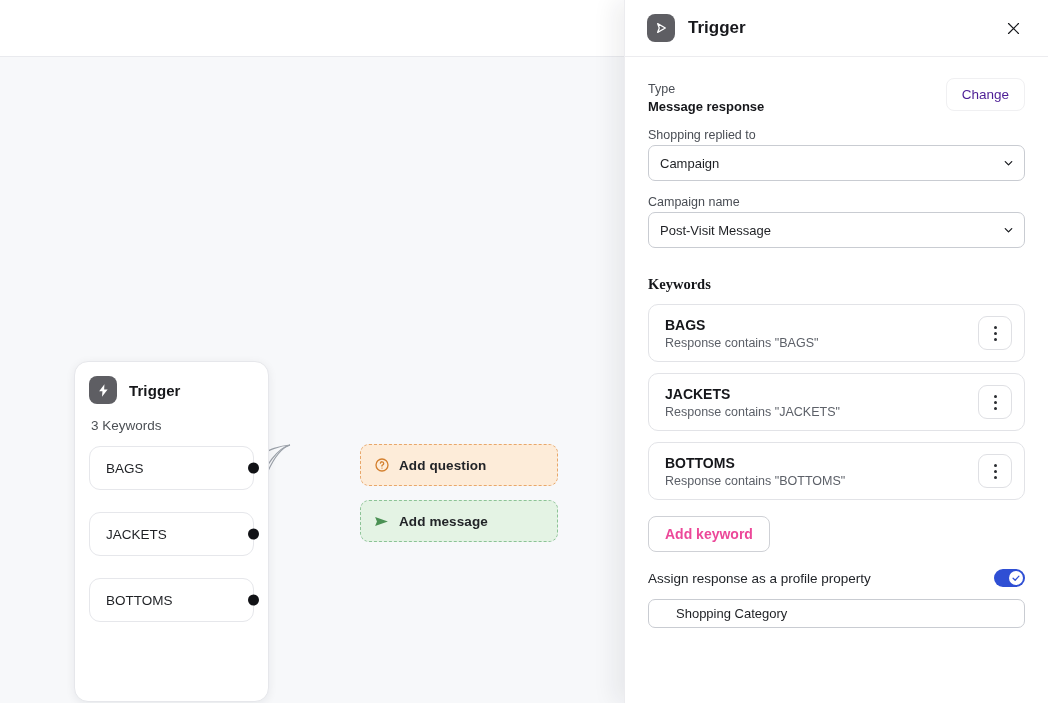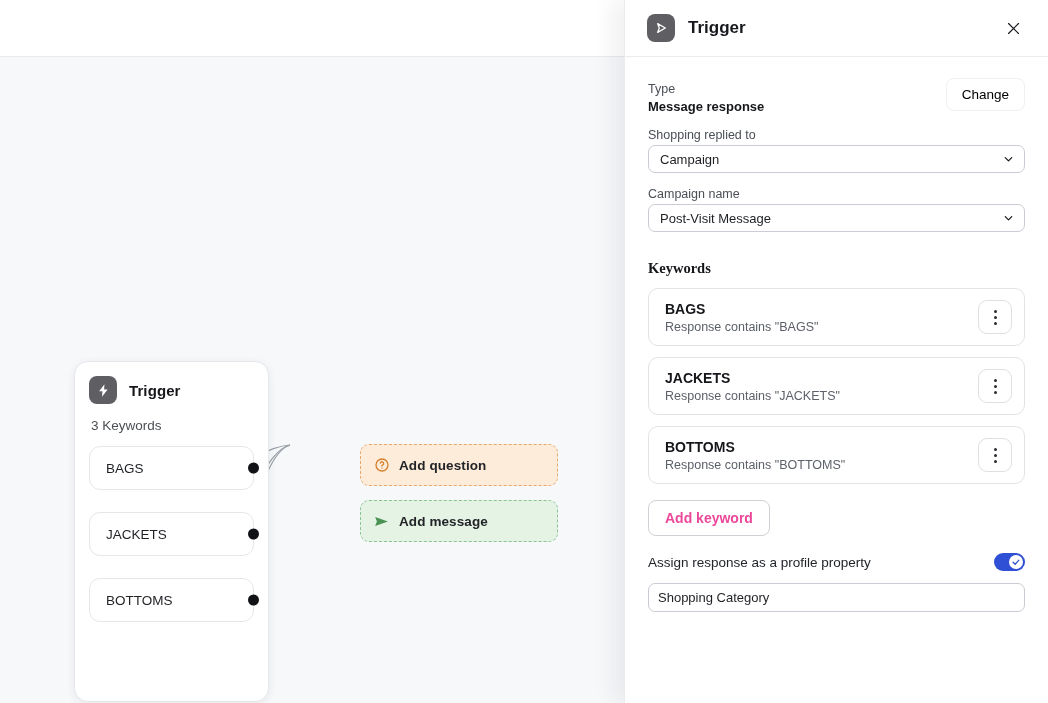--- a/index.html
+++ b/index.html
@@ -129,28 +129,28 @@
     cursor: pointer; color: #17181c;
   }
 
   .panel-body { flex: 1 1 auto; padding: 25px 23px 0 23px; overflow: hidden; }
 
   .field-label { font-size: 12.5px; color: #4a4e55; margin-bottom: 3px; }
   .type-row { display: flex; align-items: flex-start; justify-content: space-between; gap: 18px; }
   .type-value { font-size: 13px; font-weight: 700; color: #15161a; margin-top: 1px; }
   .change-btn {
     border: 1px solid #f0f0f2; background: #fff;
-    color: #000000; font-size: 13.5px;
+    color: #4c1d95; font-size: 13.5px;
     border-radius: 8px; padding: 8px 15px;
     cursor: default; margin-top: -4px;
   }
 
   .select {
     position: relative;
-    height: 28px;
+    height: 36px;
     border: 1px solid #c9ccd2;
     border-radius: 7px;
     display: flex; align-items: center;
     padding: 0 30px 0 11px;
     font-size: 13px; color: #1e2024;
     background: #fff;
     margin-bottom: 14px;
   }
   .select .chev {
     position: absolute; right: 9px; top: 50%;
@@ -207,21 +207,21 @@
     background: #fff;
     display: flex; align-items: center; justify-content: center;
   }
 
   .text-input {
     margin-top: 12px;
     height: 29px;
     border: 1px solid #c9ccd2;
     border-radius: 7px;
     display: flex; align-items: center;
-    padding: 0 9px;
+    padding: 0 27px;
     font-size: 13px; color: #1e2024;
     background: #fff;
   }
 </style>
 </head>
 <body>
 
 <div class="app">
 
   <div class="topbar"></div>

